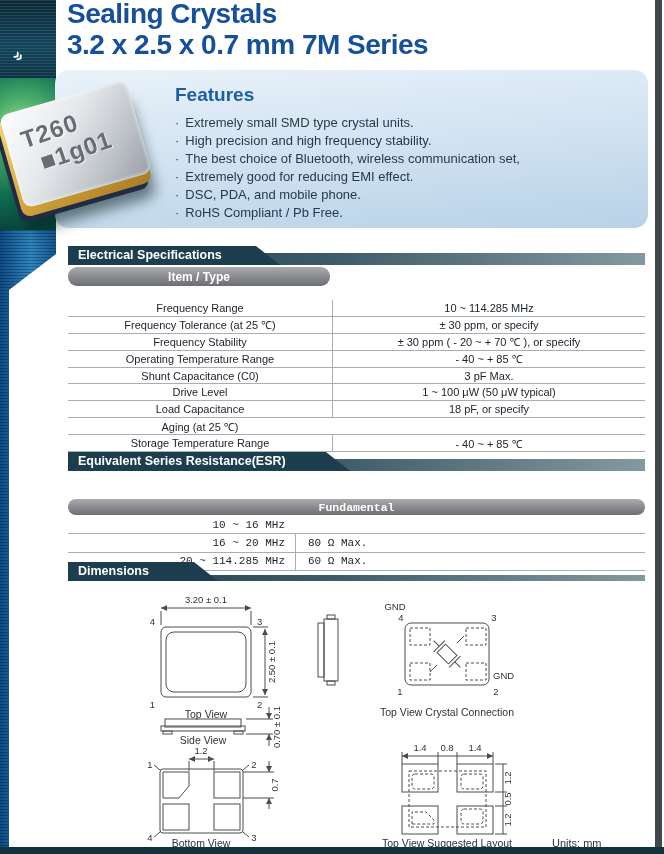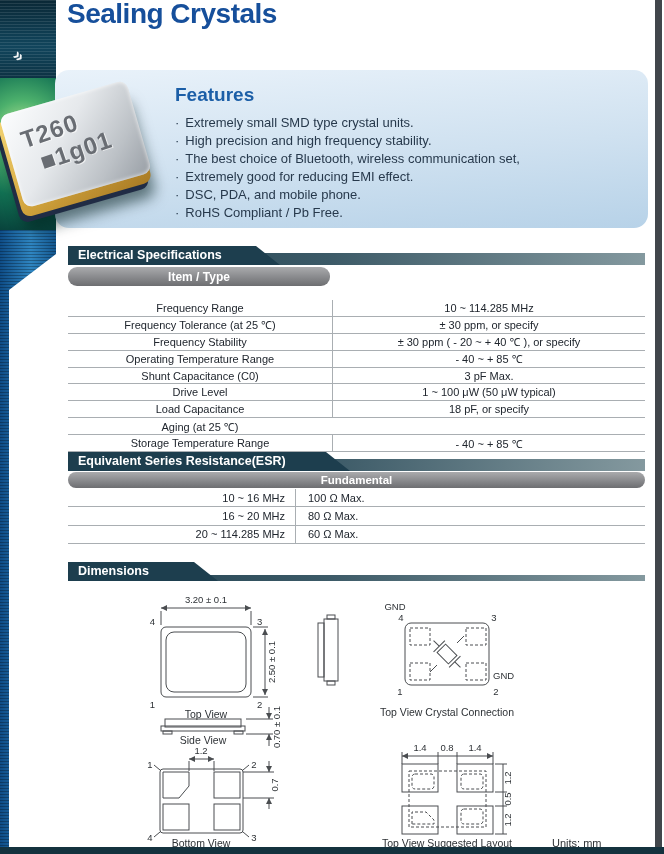--- a/index.html
+++ b/index.html
@@ -64,21 +64,21 @@
   .hcell{border-radius:9px;background:linear-gradient(180deg,#aaabad 0%,#8b8c8f 50%,#6d6e71 100%);
     color:#fff;font-weight:bold;font-size:12px;display:flex;align-items:center;justify-content:center;}
   .hcell.l{width:262px;margin-right:6px;}
   .hcell.r{flex:1;}
   .erow{display:flex;height:15.9px;border-bottom:1px solid #a9aeb2;}
   .erow .cl{width:264px;display:flex;align-items:center;justify-content:center;}
   .erow .cr{flex:1;display:flex;align-items:center;justify-content:center;
     border-left:1px solid #a9aeb2;}
 
   
-  .stable{position:absolute;left:68px;top:472px;width:577px;font-size:11px;color:#20262e;}
+  .stable{position:absolute;left:68px;top:499px;width:577px;font-size:11px;color:#20262e;font-family:Liberation Mono, monospace;}
   .sheader{height:16px;border-radius:8px;margin-bottom:1px;
     background:linear-gradient(180deg,#aaabad 0%,#8b8c8f 50%,#6d6e71 100%);
     color:#fff;font-weight:bold;font-size:11.5px;display:flex;align-items:center;justify-content:center;}
   .srow{display:flex;height:17.3px;border-bottom:1px solid #a9aeb2;}
   .srow .cl{width:227px;display:flex;align-items:center;justify-content:flex-end;
     padding-right:10px;box-sizing:border-box;}
   .srow .cr{flex:1;display:flex;align-items:center;padding-left:12px;
     border-left:1px solid #a9aeb2;}
 
   
@@ -109,20 +109,21 @@
   <div class="gold"></div>
   <div class="face"></div>
   <div class="marking">
     <span>T260</span>
     <span class="l2">■1g01</span>
   </div>
 </div>
 
 <div class="title">
   <div>Sealing Crystals</div>
+  <div>3.2 x 2.5 x 0.7 mm 7M Series</div>
 </div>
 
 <div class="features-box">
   <div class="features-inner">
     <div class="features-heading">Features</div>
     <div class="feature-item"><span class="bullet">·</span><span>Extremely small SMD type crystal units.</span></div>
     <div class="feature-item"><span class="bullet">·</span><span>High precision and high frequency stability.</span></div>
     <div class="feature-item"><span class="bullet">·</span><span>The best choice of Bluetooth, wireless communication set,</span></div>
     <div class="feature-item"><span class="bullet">·</span><span>Extremely good for reducing EMI effect.</span></div>
     <div class="feature-item"><span class="bullet">·</span><span>DSC, PDA, and mobile phone.</span></div>
@@ -142,21 +143,21 @@
   <div class="erow">
       <div class="cl">Frequency Range</div>
       <div class="cr">10 ~ 114.285 MHz</div>
     </div>
   <div class="erow">
       <div class="cl">Frequency Tolerance (at 25 ℃)</div>
       <div class="cr">± 30 ppm, or specify</div>
     </div>
   <div class="erow">
       <div class="cl">Frequency Stability</div>
-      <div class="cr">± 30 ppm ( - 20 ~ + 40 ℃ ), or specify</div>
+      <div class="cr">± 30 ppm ( - 20 ~ + 70 ℃ ), or specify</div>
     </div>
   <div class="erow">
       <div class="cl">Operating Temperature Range</div>
       <div class="cr">- 40 ~ + 85 ℃</div>
     </div>
   <div class="erow">
       <div class="cl">Shunt Capacitance (C0)</div>
       <div class="cr">3 pF Max.</div>
     </div>
   <div class="erow">
@@ -178,21 +179,20 @@
 
 <div class="section" style="top:452px;">
   <div class="ext" style="height:12px;"></div>
   <div class="tab" style="width:282px;">Equivalent Series Resistance(ESR)</div>
 </div>
 
 <div class="stable">
   <div class="sheader">Fundamental</div>
   <div class="srow">
       <div class="cl">10 ~ 16 MHz</div>
-      <div class="cr">100 Ω Max.</div>
     </div>
   <div class="srow">
       <div class="cl">16 ~ 20 MHz</div>
       <div class="cr">80 Ω Max.</div>
     </div>
   <div class="srow">
       <div class="cl">20 ~ 114.285 MHz</div>
       <div class="cr">60 Ω Max.</div>
     </div>
 </div>

